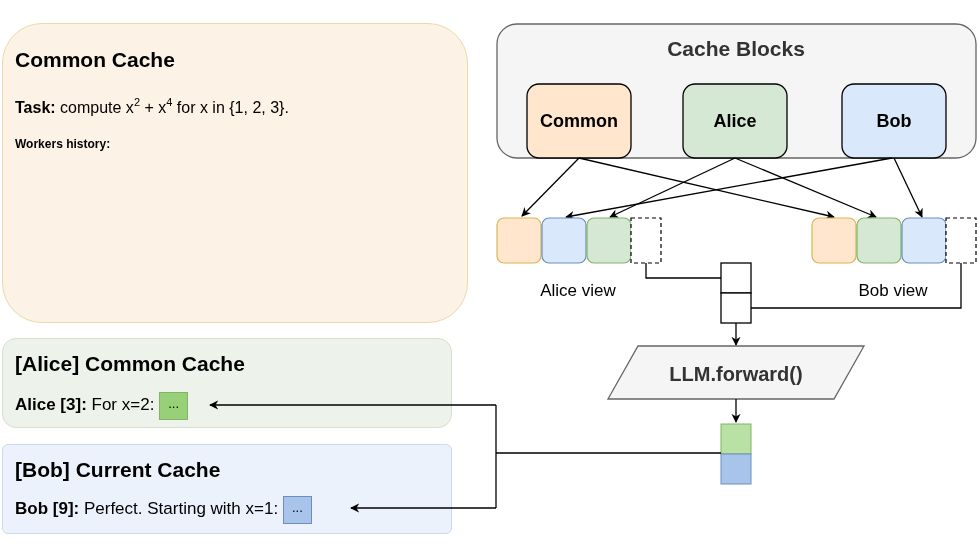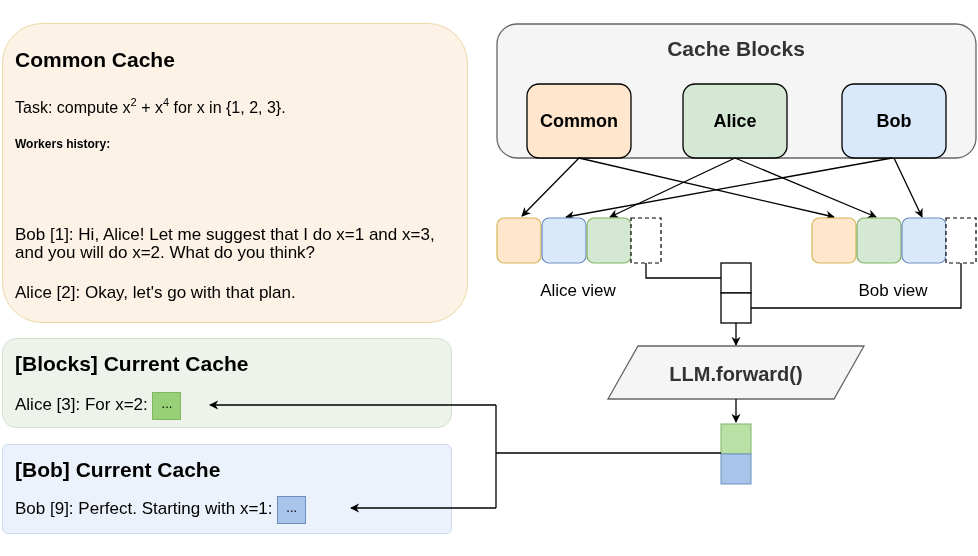--- a/index.html
+++ b/index.html
@@ -7,49 +7,43 @@
          font-family: "Liberation Sans", sans-serif; color: #000; }
   .panel { position: absolute; box-sizing: border-box; }
   #common-panel { left: 2px; top: 23px; width: 466px; height: 300px;
     background: #fdf2e6; border: 1px solid #ecd9a8; border-radius: 40px; }
   #alice-panel { left: 2px; top: 338px; width: 450px; height: 90px;
     background: #edf2ea; border: 1px solid #d3e2cc; border-radius: 14px; }
   #bob-panel { left: 2px; top: 444px; width: 450px; height: 90px;
     background: #ecf2fb; border: 1px solid #cbd9ee; border-radius: 6px; }
   .h-title { position: absolute; left: 12px; font-weight: bold; font-size: 21px; white-space: nowrap; }
   .line { position: absolute; left: 12px; font-size: 17px; line-height: 18px; width: 430px; }
-  .line b { font-weight: normal; }
+  .line b { font-weight: bold; }
   .task { font-size: 16px; }
   .task sup { font-size: 11px; vertical-align: 7px; line-height: 0; }
   .inline-cell { display: inline-block; vertical-align: middle; width: 29px; height: 28px;
     box-sizing: border-box; text-align: center; font-size: 13px; line-height: 22px; }
   .cell-green { background: #97d077; border: 1px solid #82b366; }
   .cell-blue { background: #a9c4eb; border: 1px solid #6c8ebf; }
   svg#diagram { position: absolute; left: 0; top: 0; }
   .svg-text { font-family: "Liberation Sans", sans-serif; }
 </style>
 </head>
 <body>
 
 <div class="panel" id="common-panel">
   <div class="h-title" style="top:24px;">Common Cache</div>
   <div class="line task" style="top:75px;">
     <b>Task:</b><span> compute x</span><sup>2</sup><span> + x</span><sup>4</sup><span> for x in {1, 2, 3}.</span>
   </div>
   <div class="line" style="top:111px; font-weight:bold; font-size:12px;">Workers history:</div>
-  <div class="line" style="top:202px;">
-    <b>Bob [1]:</b><span> Hi, Alice! Let me suggest that I do x=1 and x=3, and you will do x=2. What do you think?</span>
-  </div>
-  <div class="line" style="top:260px;">
-    <b>Alice [2]:</b><span> Okay, let's go with that plan.</span>
-  </div>
 </div>
 
 <div class="panel" id="alice-panel">
-  <div class="h-title" style="top:13px;">[Blocks] Current Cache</div>
+  <div class="h-title" style="top:13px;">[Alice] Common Cache</div>
   <div class="line" style="top:52px; line-height:28px;">
     <b>Alice [3]:</b><span> For x=2: </span><span class="inline-cell cell-green">...</span>
   </div>
 </div>
 
 <div class="panel" id="bob-panel">
   <div class="h-title" style="top:13px;">[Bob] Current Cache</div>
   <div class="line" style="top:50px; line-height:28px;">
     <b>Bob [9]:</b><span> Perfect. Starting with x=1: </span><span class="inline-cell cell-blue">...</span>
   </div>

